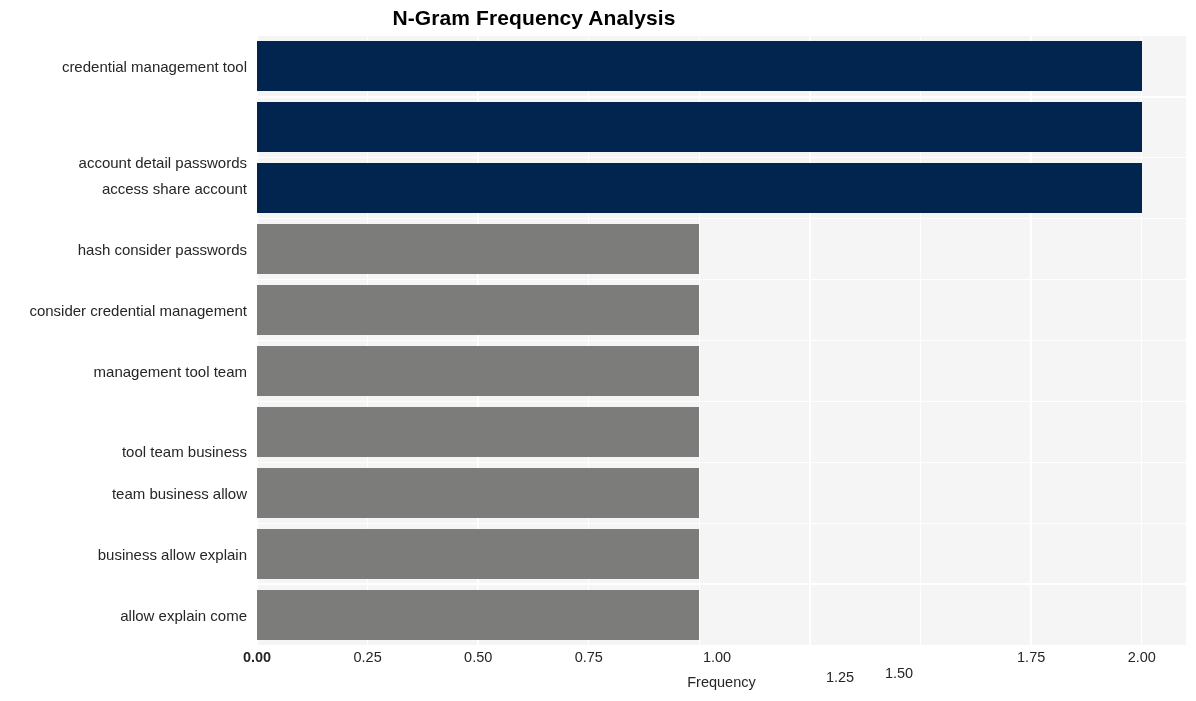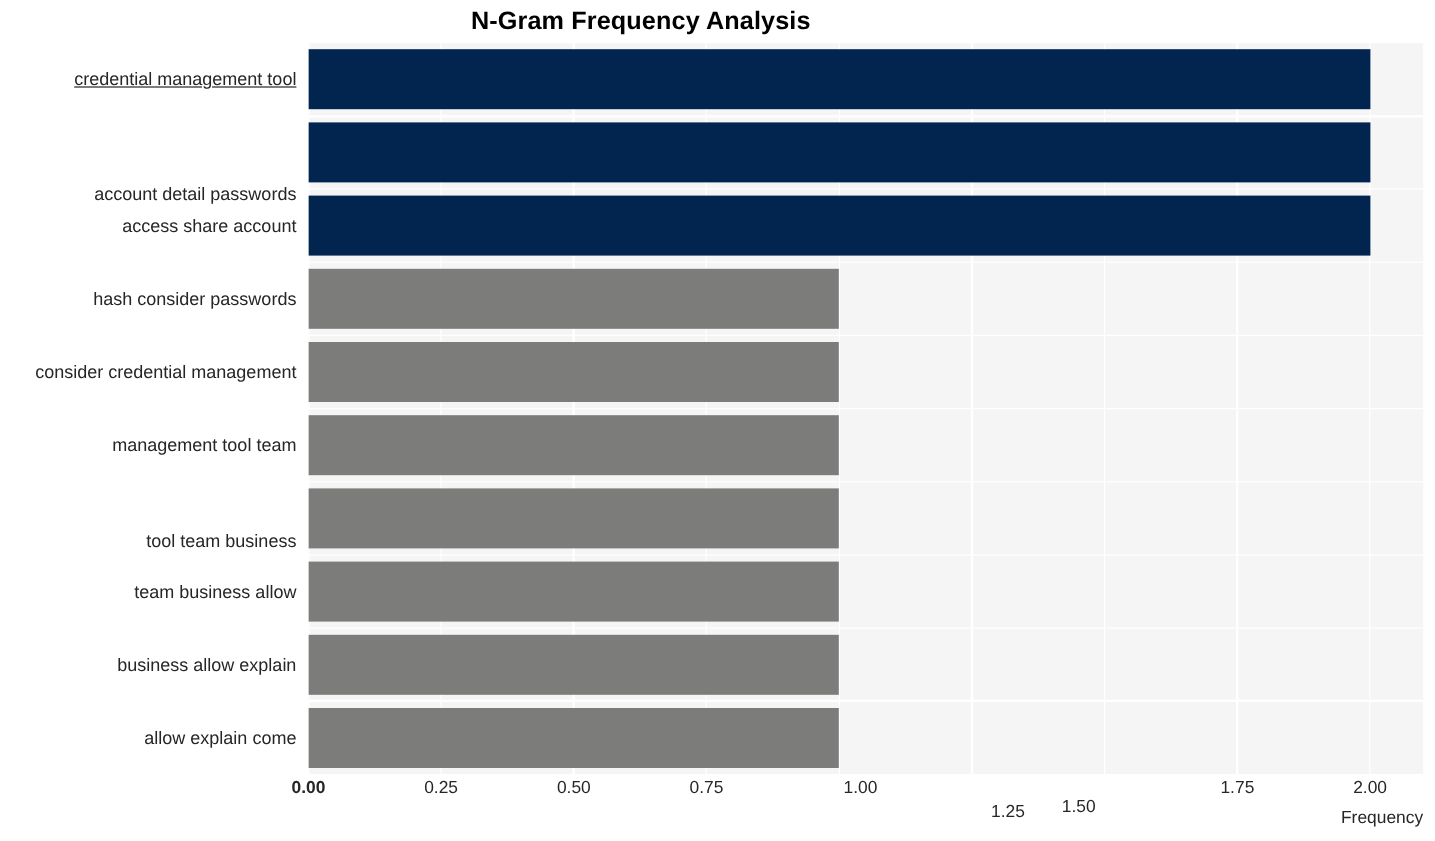--- a/index.html
+++ b/index.html
@@ -101,34 +101,34 @@
     color: #262626;
     white-space: nowrap;
     line-height: 1.3;
   }
 
   #x-axis-title {
     position: absolute;
     left: 257px;
     top: 674px;
     width: 929px;
-    text-align: right;
+    text-align: center;
     font-size: 14.5px;
     color: #262626;
   }
 </style>
 </head>
 <body>
 
 <div id="figure">
 
   <div id="chart-title">N-Gram Frequency Analysis</div>
 
   <div id="y-axis-labels">
-      <div class="ytick" style="top: 23.45px; text-decoration: underline;">credential management tool</div>
+      <div class="ytick" style="top: 23.45px;">credential management tool</div>
       <div class="ytick" style="top: 84.35px; margin-top: 35px;">account detail passwords</div>
       <div class="ytick" style="top: 145.25px;">access share account</div>
       <div class="ytick" style="top: 206.15px;">hash consider passwords</div>
       <div class="ytick" style="top: 267.05px;">consider credential management</div>
       <div class="ytick" style="top: 327.95px;">management tool team</div>
       <div class="ytick" style="top: 408px;">tool team business</div>
       <div class="ytick" style="top: 449.75px;">team business allow</div>
       <div class="ytick" style="top: 510.65px;">business allow explain</div>
       <div class="ytick" style="top: 571.55px; text-align: right;">allow explain come</div>
     </div>

